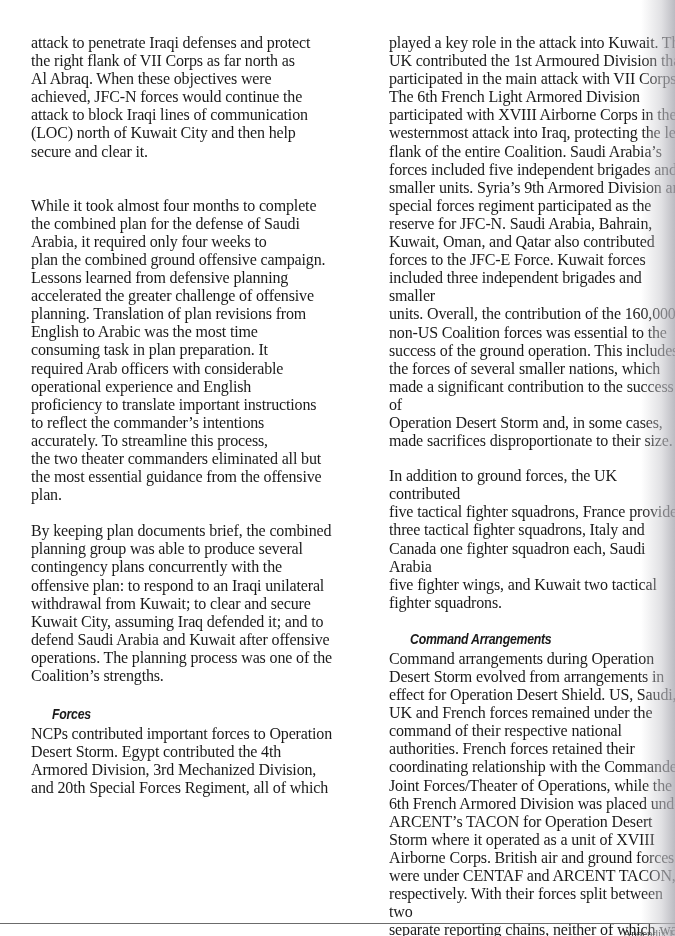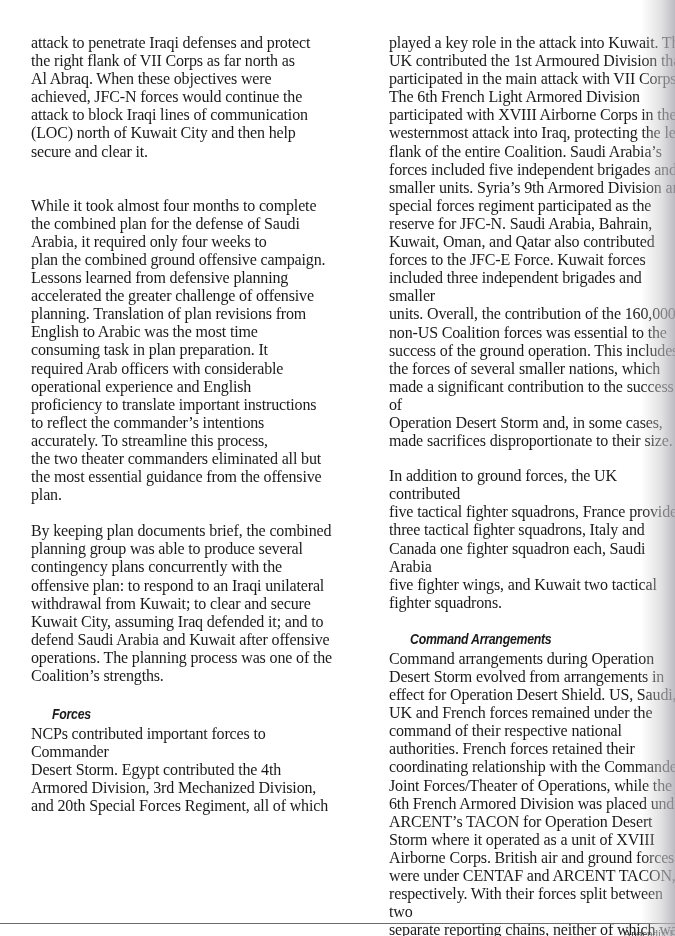--- a/index.html
+++ b/index.html
@@ -75,21 +75,21 @@
 planning group was able to produce several
 contingency plans concurrently with the
 offensive plan: to respond to an Iraqi unilateral
 withdrawal from Kuwait; to clear and secure
 Kuwait City, assuming Iraq defended it; and to
 defend Saudi Arabia and Kuwait after offensive
 operations. The planning process was one of the
 Coalition’s strengths.</p>
     <div class="gap" style="height:20px"></div>
     <h3 class="heading">Forces</h3>
-    <p class="para">NCPs contributed important forces to Commander
+    <p class="para">NCPs contributed important forces to Operation
 Desert Storm. Egypt contributed the 4th
 Armored Division, 3rd Mechanized Division,
 and 20th Special Forces Regiment, all of which</p>
   </div>
 
   <div class="col col-right">
     <p class="para">played a key role in the attack into Kuwait. The
 UK contributed the 1st Armoured Division that
 participated in the main attack with VII Corps.
 The 6th French Light Armored Division

